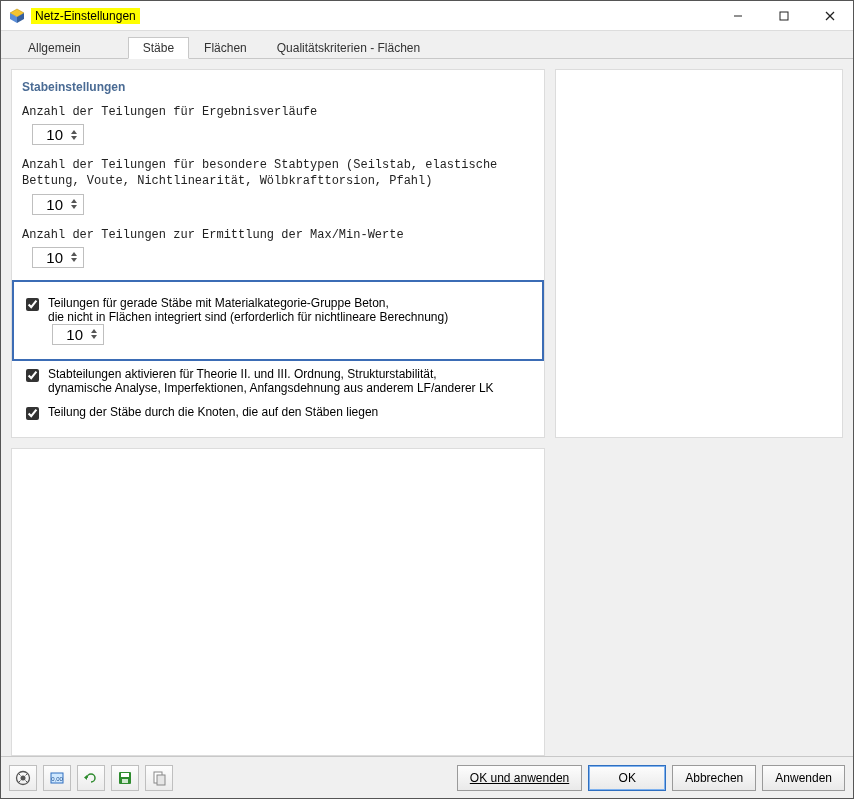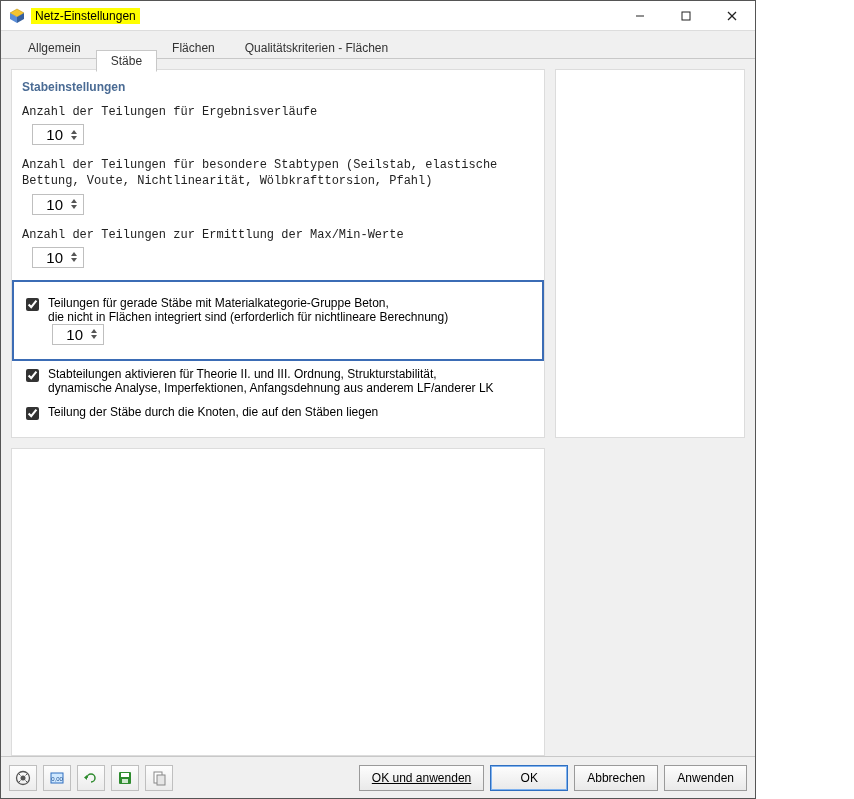--- a/index.html
+++ b/index.html
@@ -1,28 +1,28 @@
 <!DOCTYPE html>
 <html><head>
 <meta charset="utf-8">
 <style>
   * { box-sizing: border-box; }
   html, body { margin: 0; padding: 0; font-family: "Segoe UI", Tahoma, sans-serif; font-size: 12px; background: #fff; }
-  .window { width: 756px; height: 799px; border: 1px solid #555; display: flex; flex-direction: column; background: #ec4899; }
+  .window { width: 854px; height: 799px; border: 1px solid #555; display: flex; flex-direction: column; background: #ec4899; }
   
   .titlebar { height: 30px; display: flex; align-items: center; background: #fff; border-bottom: 1px solid #ddd; }
   .title-icon { width: 16px; height: 16px; margin: 0 6px 0 8px; }
   .title-text { background: #ffff00; padding: 1px 4px; font-size: 12px; }
   .tb-spacer { flex: 1; }
   .tb-btn { width: 46px; height: 30px; display: flex; align-items: center; justify-content: center; }
   .tb-btn svg { width: 10px; height: 10px; }
   
   .tabbar { display: flex; align-items: flex-end; padding-left: 12px; background: #f0f0f0; border-bottom: 1px solid #c8c8c8; height: 28px; gap:0;}
   .tab { padding: 5px 14px 5px 14px; height:22px; border: 1px solid transparent; border-bottom:none; color:#333; display:flex; align-items:center; cursor: default; margin-right:0px;}
-  .tab.active { background: #fff; border: 1px solid #c8c8c8; border-bottom: 1px solid #fff; position: relative; top: 14px; }
+  .tab.active { background: #fff; border: 1px solid #c8c8c8; border-bottom: 1px solid #fff; position: relative; top: 1px; margin-left: 32px; }
   
   .body { flex: 1; display: flex; flex-direction: column; background: #f0f0f0; }
   .panel-row { display: flex; gap: 10px; padding: 10px 10px 0 10px; }
   .panel { background: #fff; border: 1px solid #dcdcdc; padding: 10px; }
   .panel.left { width: 534px; }
   .panel.right { flex: 1; min-height: 360px; }
   .section-title { color: #4a6b94; font-weight: 600; margin-bottom: 10px; }
   .field-label { margin-top: 6px; margin-bottom: 4px; color: #222; line-height: 1.35; font-family: Liberation Mono, monospace; }
   .spinner { display: inline-flex; align-items: center; border: 1px solid #bfbfbf; background: #fff; height: 21px; width: 52px; position: relative; margin-left: 10px; margin-bottom:6px;}
   .spinner input { border: none; width: 34px; text-align: right; font-size: 15px; padding-right: 4px; outline: none; background: transparent; }

